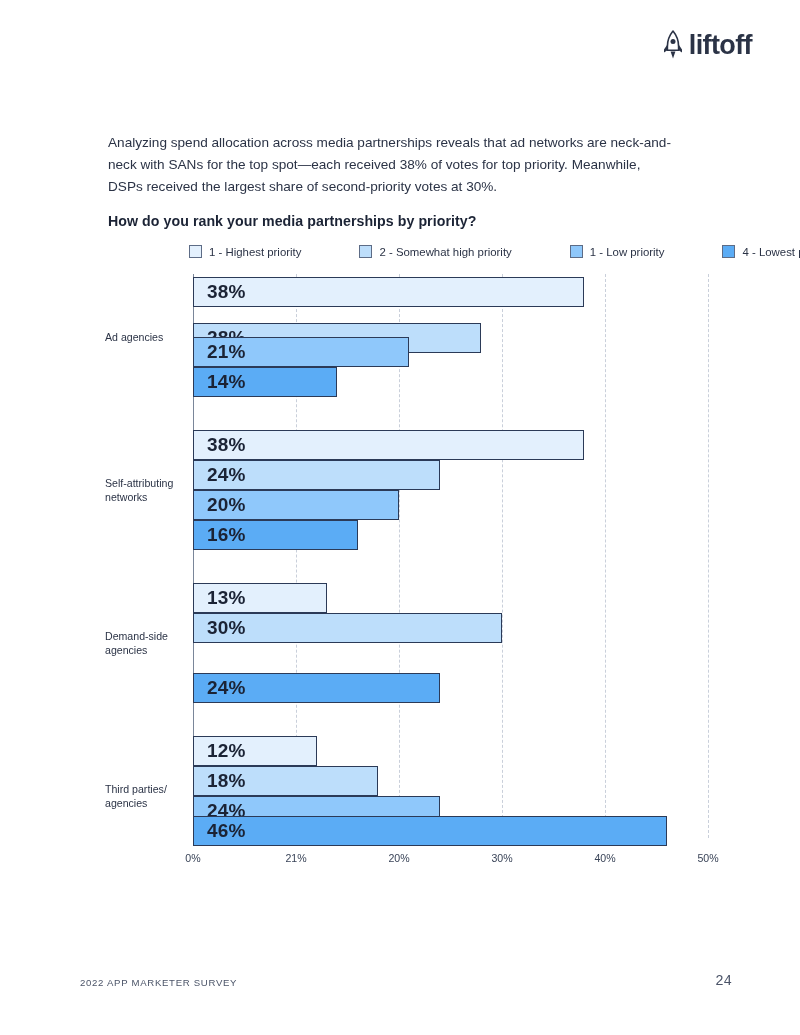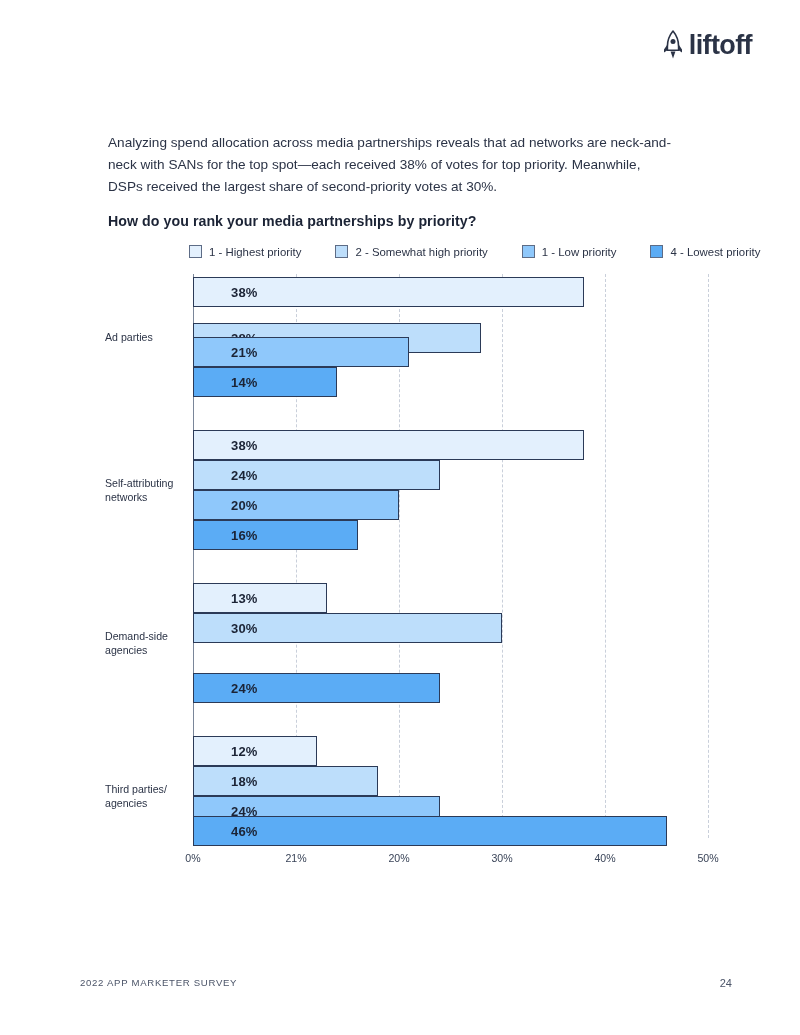--- a/index.html
+++ b/index.html
@@ -57,20 +57,21 @@
   }
 
   
   .legend {
     position: absolute;
     top: 245px;
     left: 189px;
     width: 508px;
     display: flex;
     align-items: center;
+    gap: 24px;
   }
   .legend-item {
     display: flex;
     align-items: center;
     gap: 7px;
     font-size: 11.4px;
     color: #2b3346;
     white-space: nowrap;
   }
   .legend-item + .legend-item { margin-left: 34px; }
@@ -149,43 +150,43 @@
     top: 0;
     height: 100%;
     border: 1.3px solid #2b3a57;
     box-sizing: border-box;
   }
   .bar-value {
     position: absolute;
     left: 14px;
     top: 50%;
     transform: translateY(-50%);
-    font-size: 13px;
+    font-size: 19px;
     font-weight: bold;
     color: #1b2335;
     letter-spacing: 0.2px;
     white-space: nowrap;
-    margin-left: 24px;
   }
 
   
   .footer-left {
     position: absolute;
     left: 80px;
     bottom: 47px;
     font-size: 9.6px;
     letter-spacing: 0.7px;
     color: #4b5468;
   }
   .footer-right {
     position: absolute;
     right: 68px;
     bottom: 46px;
-    font-size: 11px;
+    font-size: 14px;
     color: #4b5468;
+    font-family: Liberation Mono, monospace;
   }
 </style>
 </head>
 <body>
 
 <div class="logo">
   <svg class="logo-mark" viewBox="0 0 24 30" aria-hidden="true">
     <path d="M12 1 C8.2 5.6 6.4 11.2 6.4 16.4 L6.4 20.2 L17.6 20.2 L17.6 16.4 C17.6 11.2 15.8 5.6 12 1 Z" fill="none" stroke="#2b3346" stroke-width="1.6" stroke-linejoin="round"></path>
     <circle cx="12" cy="11.4" r="2.5" fill="#2b3346"></circle>
     <path d="M6.4 14.6 L3 19.6 L3 22.4 L6.4 20.2 Z" fill="#2b3346"></path>
@@ -227,21 +228,21 @@
       <div class="gridline" style="left: 40%;"></div>
       <div class="tick-label" style="left: 40%;">20%</div>
       <div class="gridline" style="left: 60%;"></div>
       <div class="tick-label" style="left: 60%;">30%</div>
       <div class="gridline" style="left: 80%;"></div>
       <div class="tick-label" style="left: 80%;">40%</div>
       <div class="gridline" style="left: 100%;"></div>
       <div class="tick-label" style="left: 100%;">50%</div>
       <div class="group" style="top: 3px; height: 120px;">
         <div class="group-label">
-          <div>Ad parties</div>
+          <div>Ad agencies</div>
         </div>
         <div class="bar-row" style="top: 0px; width: 100%;">
           <div class="bar" style="width: 76%; background: rgb(227, 240, 253); border-color: rgb(43, 58, 87);"></div>
           <span class="bar-value">38%</span>
         </div>
         <div class="bar-row" style="top: 46px; width: 100%;">
           <div class="bar" style="width: 56%; background: rgb(189, 222, 251); border-color: rgb(43, 58, 87);"></div>
           <span class="bar-value">28%</span>
         </div>
         <div class="bar-row" style="top: 60px; width: 100%; text-decoration: underline;">

